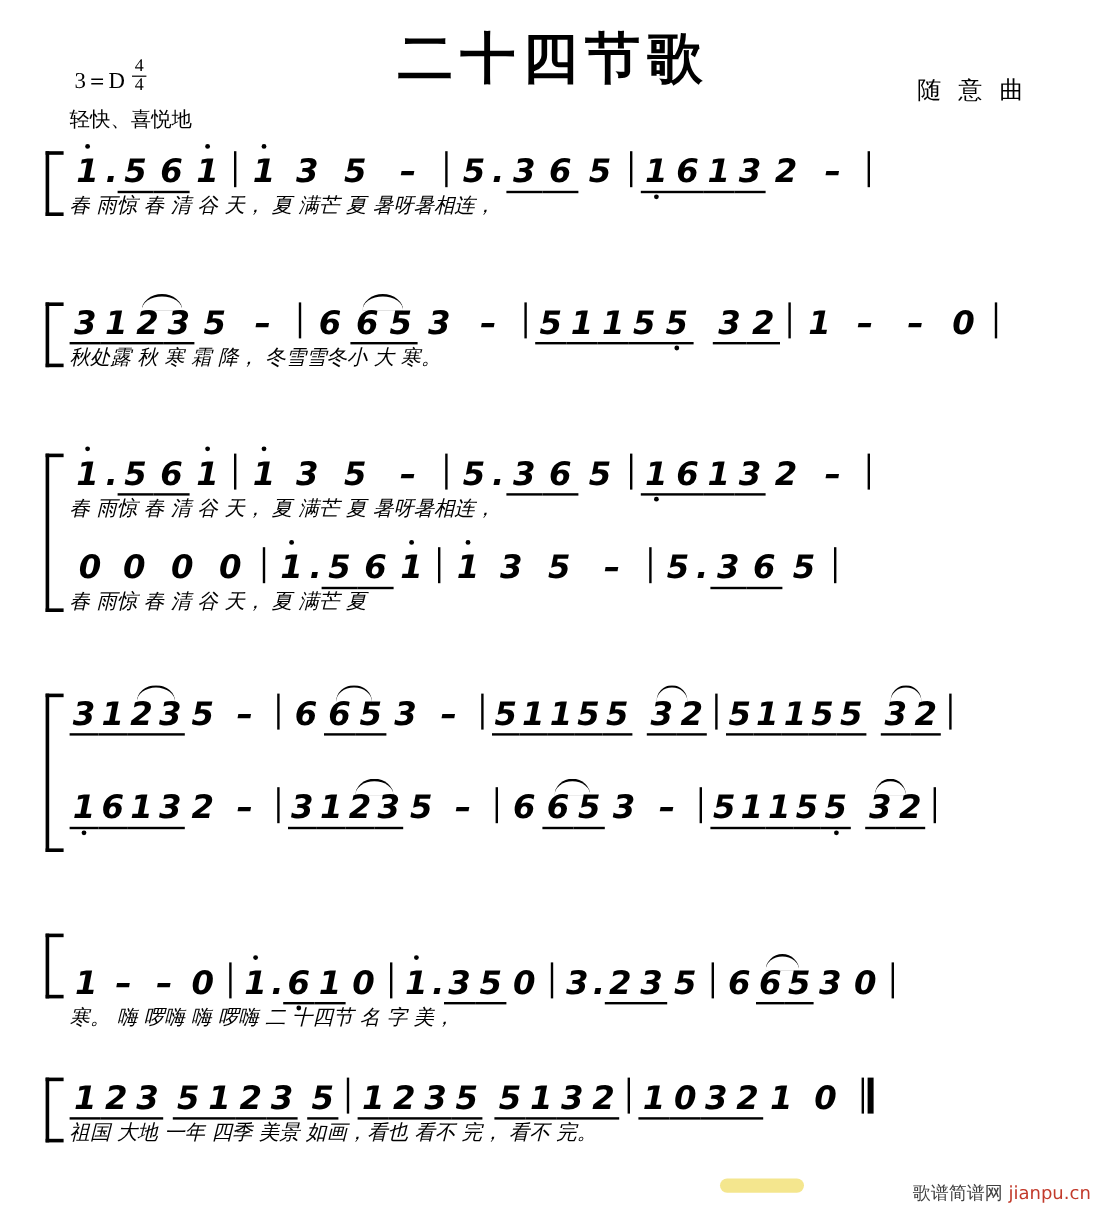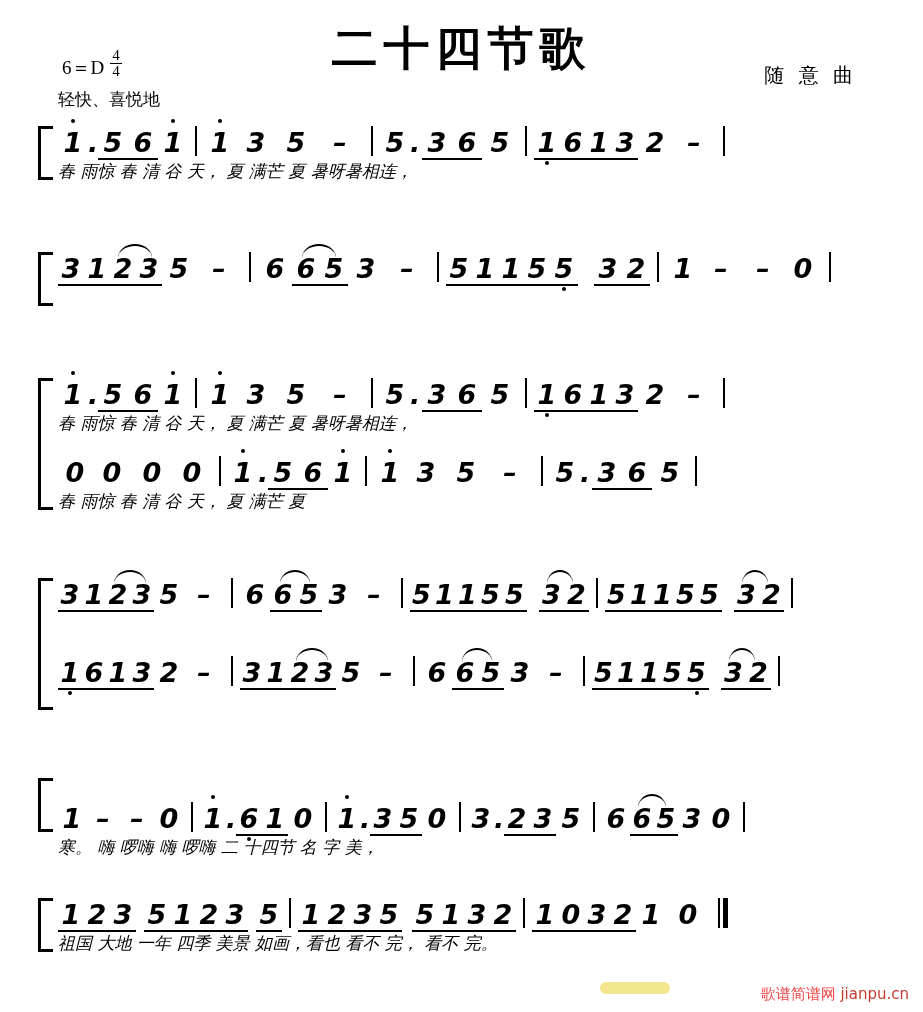--- a/index.html
+++ b/index.html
@@ -117,40 +117,40 @@
     transform:translateX(-50%);
   }
 
   
   .wm{
     position:absolute; right:14px; bottom:8px;
     font-family:"DejaVu Sans", sans-serif;
     font-size:15px;
     color:#6b6b6b;
   }
-  .wm .cn{color:#ef4444;}
+  .wm .cn{color:#404040;}
   .wm .en{color:#c23a2b;margin-top:16px;}
   .smudge{
     position:absolute;
     left:600px; bottom:18px;
     width:70px;height:12px;
     background:#f2e27a;
     opacity:.85;
     border-radius:6px;
   }
 </style>
 </head>
 <body>
 
 <div class="page">
 
   <div class="title">二十四节歌</div>
 
   <div class="keysig">
-    <span>6＝D</span><span class="frac"><span class="num">4</span><span class="den">4</span></span>
+    <span>3＝D</span><span class="frac"><span class="num">4</span><span class="den">4</span></span>
   </div>
 
   <div class="mood">轻快、喜悦地</div>
   <div class="composer">随 意 曲</div>
 
   <div class="system" style="top:126px;">
     <div class="brace" style="top:0px;height:48px;"></div>
     <div class="line" style="top:0px;">
       <div class="notes">
         <span class="n" style="width:30px">1<span class="hdot"></span></span><span style="width:10px">.</span><span class="n u1" style="width:30px">5</span><span class="n u1" style="width:30px">6</span><span class="n" style="width:30px">1<span class="hdot"></span></span><span class="bar"></span><span class="n" style="width:32px">1<span class="hdot"></span></span><span class="n" style="width:40px">3</span><span class="n" style="width:40px">5</span><span class="n" style="width:48px">–</span><span class="bar"></span><span class="n" style="width:30px">5</span><span style="width:12px">.</span><span class="n u1" style="width:30px">3</span><span class="n u1" style="width:30px">6</span><span class="n" style="width:36px">5</span><span class="bar"></span><span class="n u1" style="width:26px">1<span class="ldot"></span></span><span class="n u1" style="width:26px">6</span><span class="n u1" style="width:26px">1</span><span class="n u1" style="width:26px">3</span><span class="n" style="width:34px">2</span><span class="n" style="width:44px">–</span><span class="bar"></span>
@@ -158,20 +158,21 @@
       <div class="lyrics">春    雨惊 春    清 谷 天，        夏    满芒 夏    暑呀暑相连，</div>
     </div>
   </div>
 
   <div class="system" style="top:252px;">
     <div class="brace" style="top:0px;height:48px;"></div>
     <div class="line" style="top:0px;">
       <div class="notes">
         <span class="n u1" style="width:26px">3</span><span class="n u1" style="width:26px">1</span><span class="n u1" style="width:26px">2<span class="slur" style="left:8px;width:34px;"></span></span><span class="n u1" style="width:26px">3</span><span class="n" style="width:34px">5</span><span class="n" style="width:46px">–</span><span class="bar"></span><span class="n" style="width:34px">6</span><span class="n u1" style="width:28px">6<span class="slur" style="left:10px;width:34px;"></span></span><span class="n u1" style="width:28px">5</span><span class="n" style="width:36px">3</span><span class="n" style="width:46px">–</span><span class="bar"></span><span class="n u1" style="width:26px">5</span><span class="n u1" style="width:26px">1</span><span class="n u1" style="width:26px">1</span><span class="n u1" style="width:26px">5</span><span class="n u1" style="width:28px">5<span class="ldot"></span></span><span class="n u1" style="width:28px;margin-left:16px;">3</span><span class="n u1" style="width:28px">2</span><span class="bar"></span><span class="n" style="width:34px">1</span><span class="n" style="width:42px">–</span><span class="n" style="width:42px">–</span><span class="n" style="width:38px">0</span><span class="bar"></span>
       </div>
+      <div class="lyrics">秋处露 秋      寒 霜 降，      冬雪雪冬小  大     寒。</div>
     </div>
   </div>
 
   <div class="system" style="top:378px;">
     <div class="brace" style="top:0px;height:126px;"></div>
     <div class="line" style="top:0px;">
       <div class="notes">
         <span class="n" style="width:30px">1<span class="hdot"></span></span><span style="width:10px">.</span><span class="n u1" style="width:30px">5</span><span class="n u1" style="width:30px">6</span><span class="n" style="width:30px">1<span class="hdot"></span></span><span class="bar"></span><span class="n" style="width:32px">1<span class="hdot"></span></span><span class="n" style="width:40px">3</span><span class="n" style="width:40px">5</span><span class="n" style="width:48px">–</span><span class="bar"></span><span class="n" style="width:30px">5</span><span style="width:12px">.</span><span class="n u1" style="width:30px">3</span><span class="n u1" style="width:30px">6</span><span class="n" style="width:36px">5</span><span class="bar"></span><span class="n u1" style="width:26px">1<span class="ldot"></span></span><span class="n u1" style="width:26px">6</span><span class="n u1" style="width:26px">1</span><span class="n u1" style="width:26px">3</span><span class="n" style="width:34px">2</span><span class="n" style="width:44px">–</span><span class="bar"></span>
       </div>
       <div class="lyrics">春    雨惊 春    清 谷 天，        夏    满芒 夏    暑呀暑相连，</div>

